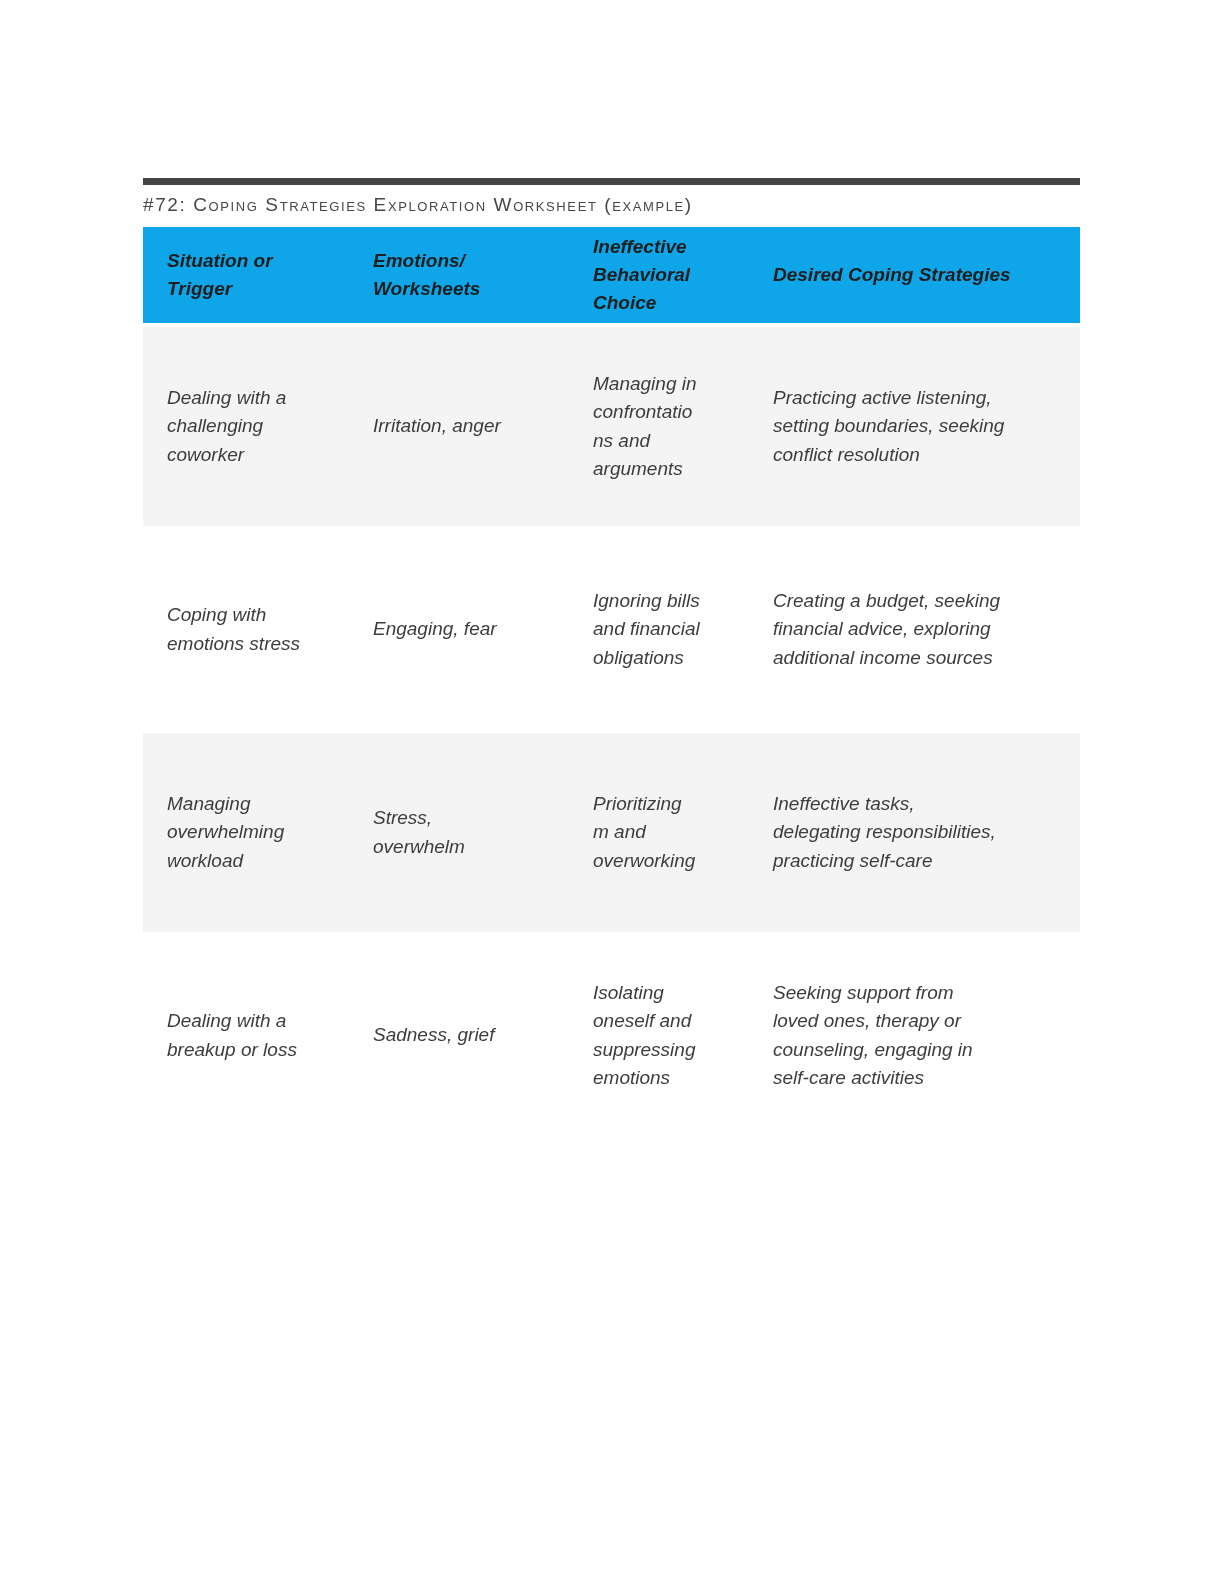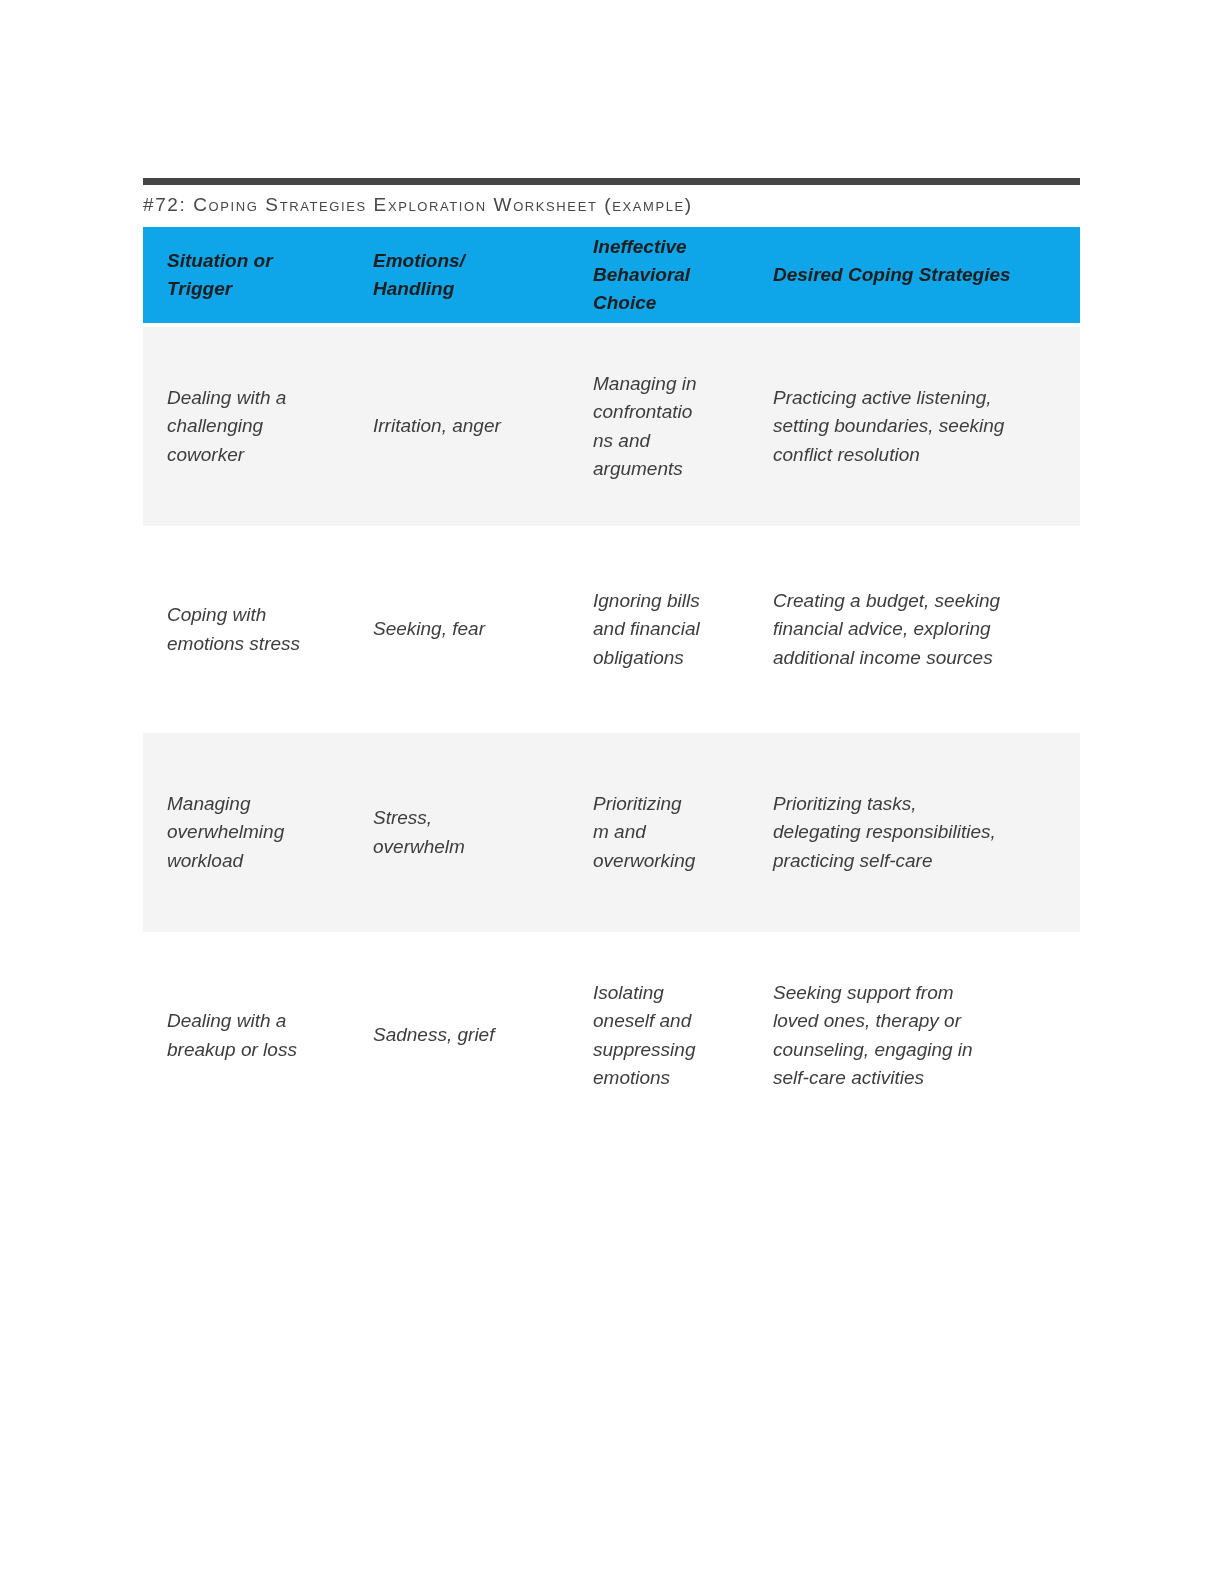--- a/index.html
+++ b/index.html
@@ -105,21 +105,21 @@
         <col class="c1">
           <col class="c2">
           <col class="c3">
           <col class="c4">
       </colgroup>
       <thead>
         <tr>
           <th>Situation or
 Trigger</th>
           <th>Emotions/
-Handling</th>
+Worksheets</th>
           <th>Ineffective
 Behavioral
 Choice</th>
           <th>Desired Coping Strategies</th>
         </tr>
       </thead>
       <tbody>
         <tr>
           <td>Dealing with a
 challenging
@@ -129,38 +129,38 @@
 confrontatio
 ns and
 arguments</td>
           <td>Practicing active listening,
 setting boundaries, seeking
 conflict resolution</td>
         </tr>
         <tr>
           <td>Coping with
 emotions stress</td>
-          <td>Seeking, fear</td>
+          <td>Engaging, fear</td>
           <td>Ignoring bills
 and financial
 obligations</td>
           <td>Creating a budget, seeking
 financial advice, exploring
 additional income sources</td>
         </tr>
         <tr>
           <td>Managing
 overwhelming
 workload</td>
           <td>Stress,
 overwhelm</td>
           <td>Prioritizing
 m and
 overworking</td>
-          <td>Prioritizing tasks,
+          <td>Ineffective tasks,
 delegating responsibilities,
 practicing self-care</td>
         </tr>
         <tr>
           <td>Dealing with a
 breakup or loss</td>
           <td>Sadness, grief</td>
           <td>Isolating
 oneself and
 suppressing

